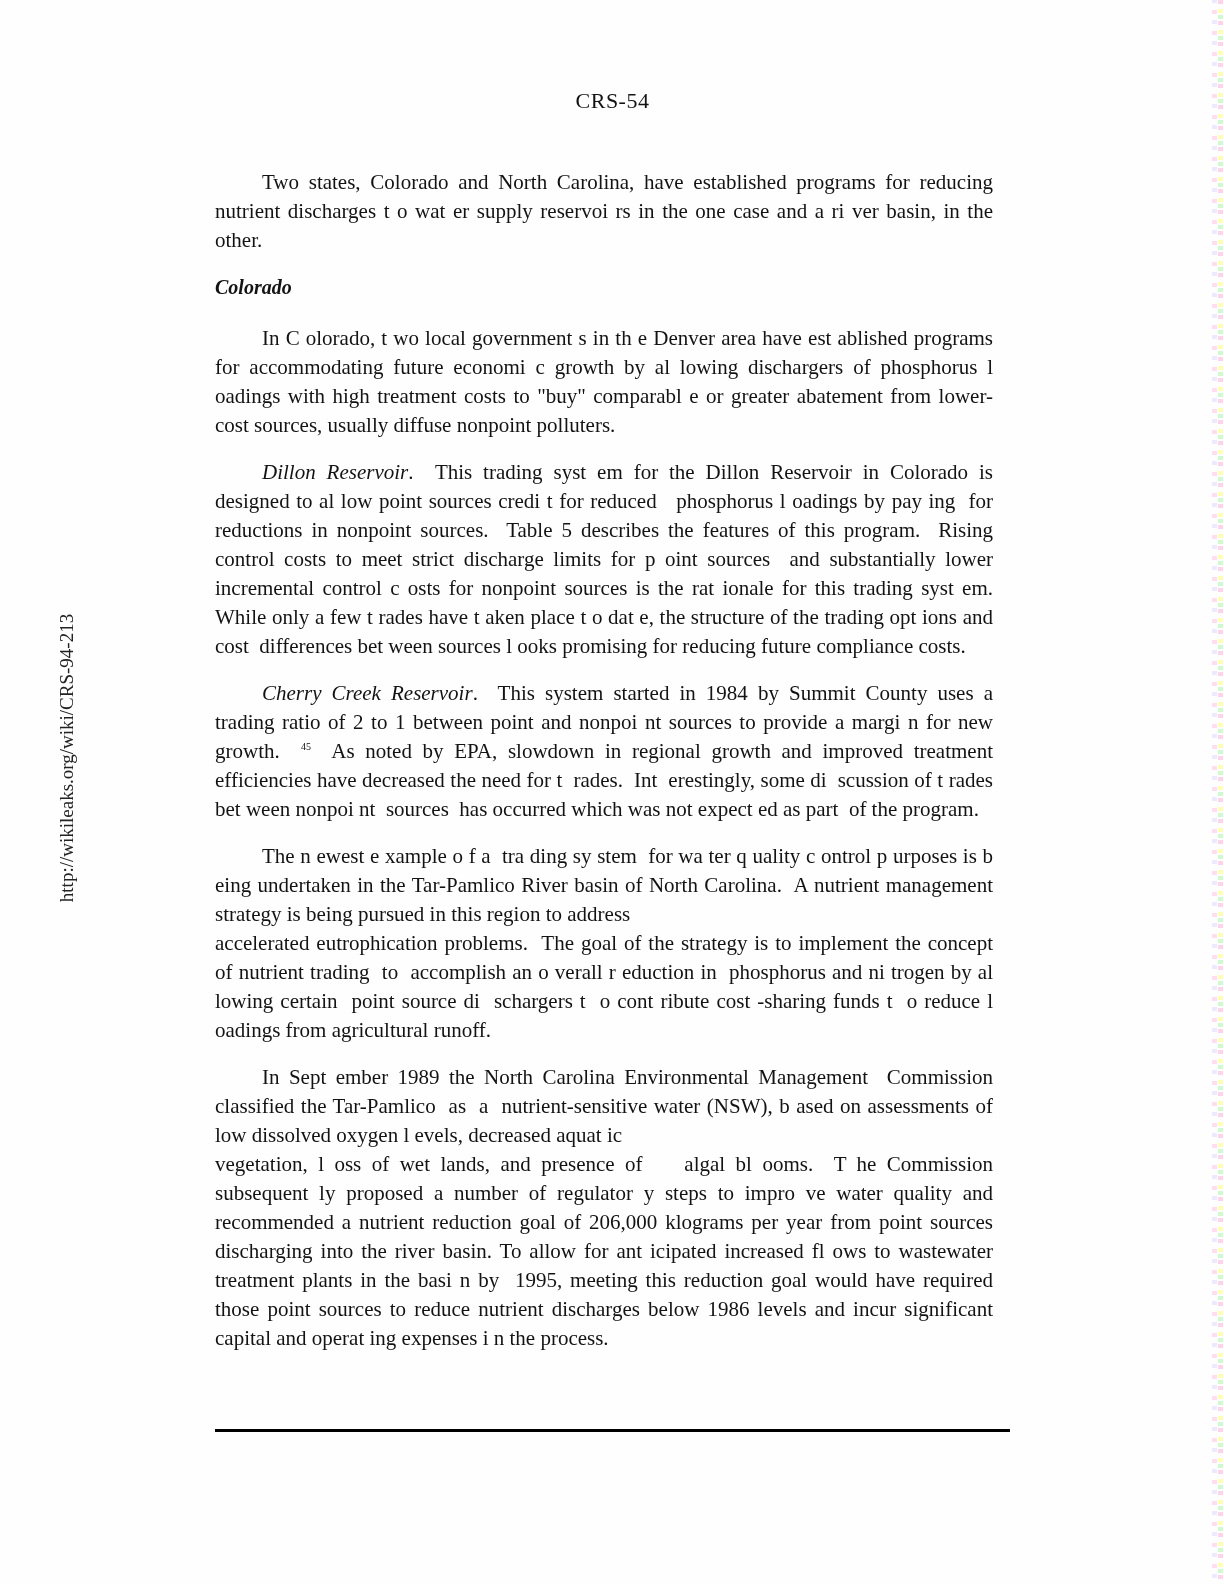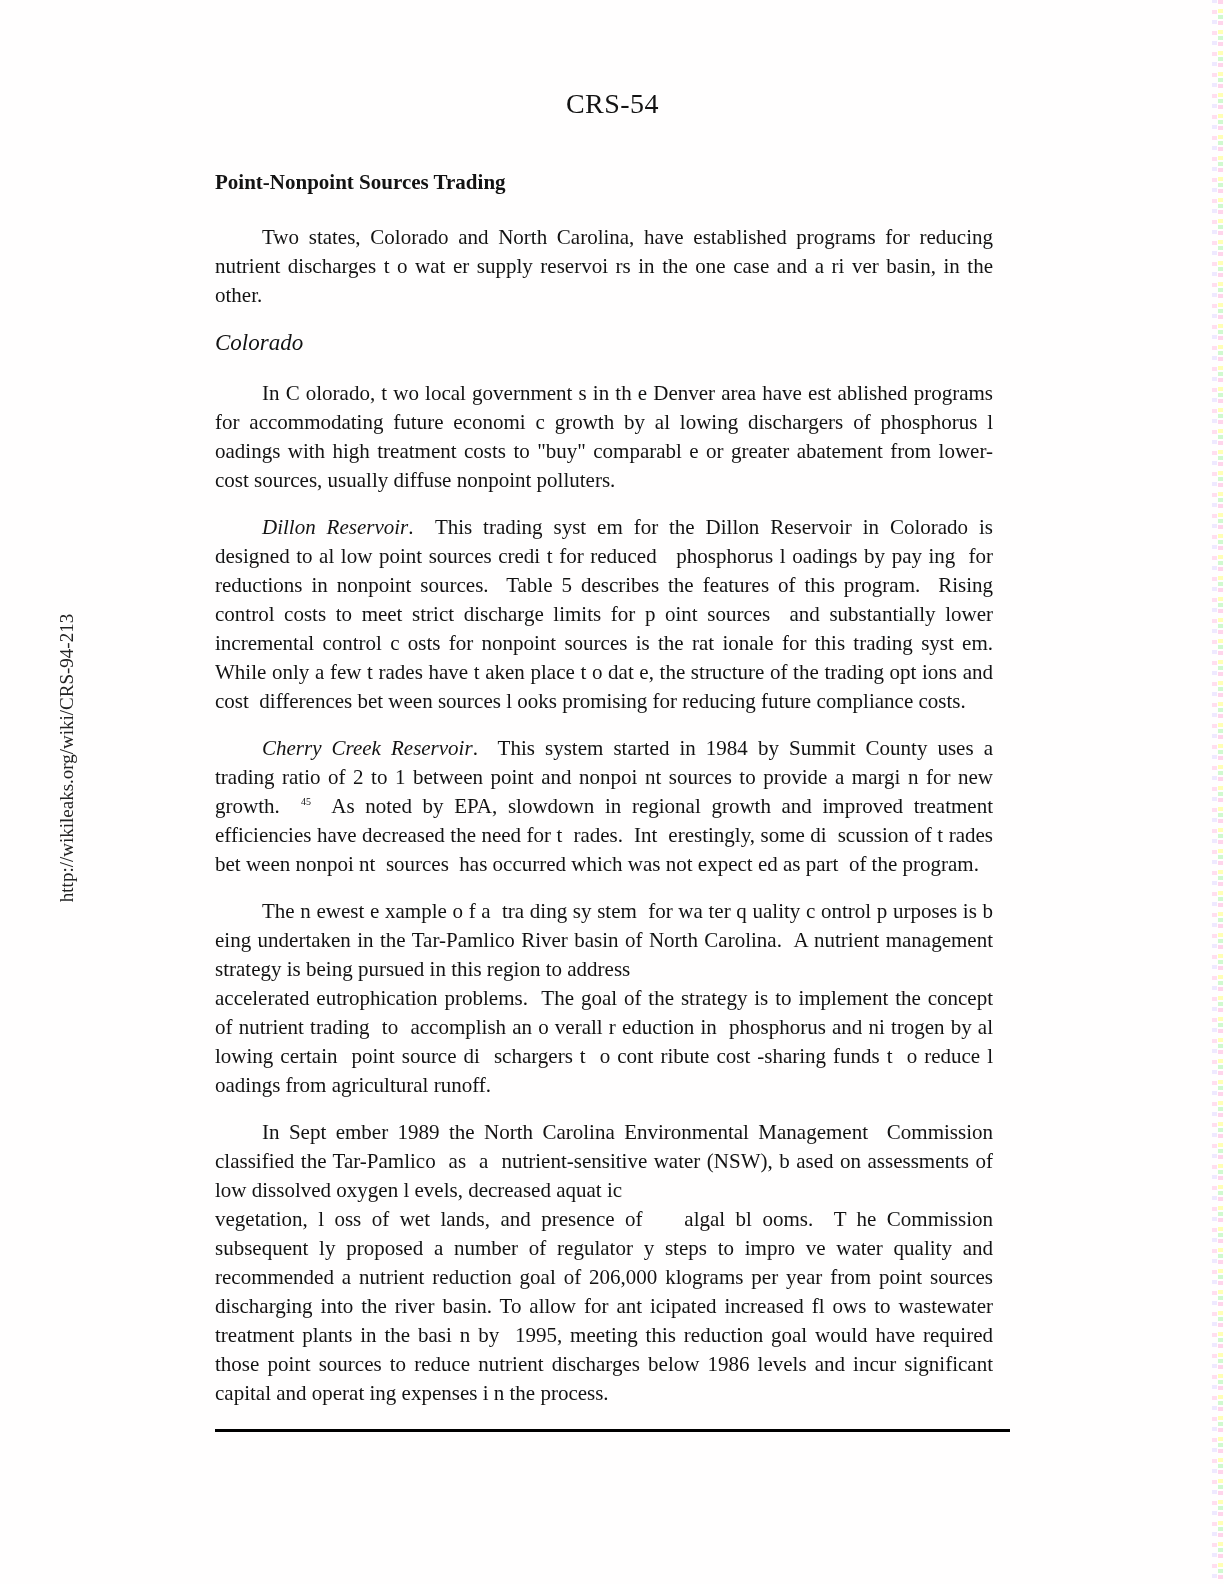--- a/index.html
+++ b/index.html
@@ -22,21 +22,21 @@
                       rgba(150,245,150,.45) 15px 19px, transparent 19px 21px),
       linear-gradient(to bottom, rgba(255,175,220,.40) 0 4px, transparent 4px 10px,
                       rgba(225,215,255,.55) 10px 14px, transparent 14px 21px);
     background-size: 5px 21px, 5px 21px;
     background-position: right 1px top 0px, right 7px top 10px;
     background-repeat: repeat-y, repeat-y;
   }
 
   .running-head {
     position: absolute; top: 88px; left: 215px; width: 795px;
-    text-align: center; font-size: 28px; letter-spacing: .5px;
+    text-align: center; font-size: 22px; letter-spacing: .5px;
   }
 
   .watermark {
     position: absolute; top: 758px; left: 67px;
     transform: translate(-50%, -50%) rotate(-90deg);
     transform-origin: center center;
     white-space: nowrap;
     font-size: 19px; color: #222;
   }
 
@@ -48,21 +48,21 @@
   .content p {
     margin: 0 8px 18px 0;
     text-indent: 47px;
     white-space: pre-wrap;
   }
   h1.doc-heading {
     font-size: 21px; line-height: 29px; font-weight: bold;
     margin: 0 0 26px 0; text-align: left;
   }
   h2.doc-heading {
-    font-size: 23px; line-height: 29px; font-weight: normal; font-style: italic;
+    font-size: 20px; line-height: 29px; font-weight: bold; font-style: italic;
     margin: 10px 0 22px 0; text-align: left;
   }
   .lead-italic { font-style: italic; }
   sup.fn-ref { font-size: 10px; line-height: 0; vertical-align: super; }
 
   .footnote-rule {
     position: absolute; top: 1429px; left: 215px; width: 795px; height: 3px;
     background: #000;
   }
   .footnote {
@@ -76,21 +76,20 @@
 <div class="page">
 
   <div class="edge-dots"></div>
 
   <div class="running-head">CRS-54</div>
 
   <div class="watermark">http://wikileaks.org/wiki/CRS-94-213</div>
 
   <div class="content">
 
-    <h1 class="doc-heading">Point-Nonpoint Sources Trading</h1>
 
     <p><span>Two states, Colorado and North Carolina, have established programs for reducing nutrient discharges t o wat er supply reservoi rs in the one case and a ri ver basin, in the other.</span></p>
 
     <h2 class="doc-heading">Colorado</h2>
 
     <p><span>In C olorado, t wo local government s in th e Denver area have est ablished programs for accommodating future economi c growth by al lowing dischargers of phosphorus l oadings with high treatment costs to "buy" comparabl e or greater abatement from lower-cost sources, usually diffuse nonpoint polluters.</span></p>
 
     <p><span class="lead-italic">Dillon Reservoir</span><span>.  This trading syst em for the Dillon Reservoir in Colorado is designed to al low point sources credi t for reduced   phosphorus l oadings by pay ing  for  reductions in nonpoint sources.  Table 5 describes the features of this program.  Rising control costs to meet strict discharge limits for p oint sources  and substantially lower incremental control c osts for nonpoint sources is the rat ionale for this trading syst em.  While only a few t rades have t aken place t o dat e, the structure of the trading opt ions and cost  differences bet ween sources l ooks promising for reducing future compliance costs.</span></p>
 
     <p><span class="lead-italic">Cherry Creek Reservoir</span><span>.  This system started in 1984 by Summit County uses a trading ratio of 2 to 1 between point and nonpoi nt sources to provide a margi n for new growth.  </span><sup class="fn-ref">45</sup><span>  As noted by EPA, slowdown in regional growth and improved treatment efficiencies have decreased the need for t  rades.  Int  erestingly, some di  scussion of t rades bet ween nonpoi nt  sources  has occurred which was not expect ed as part  of the program.</span></p>

